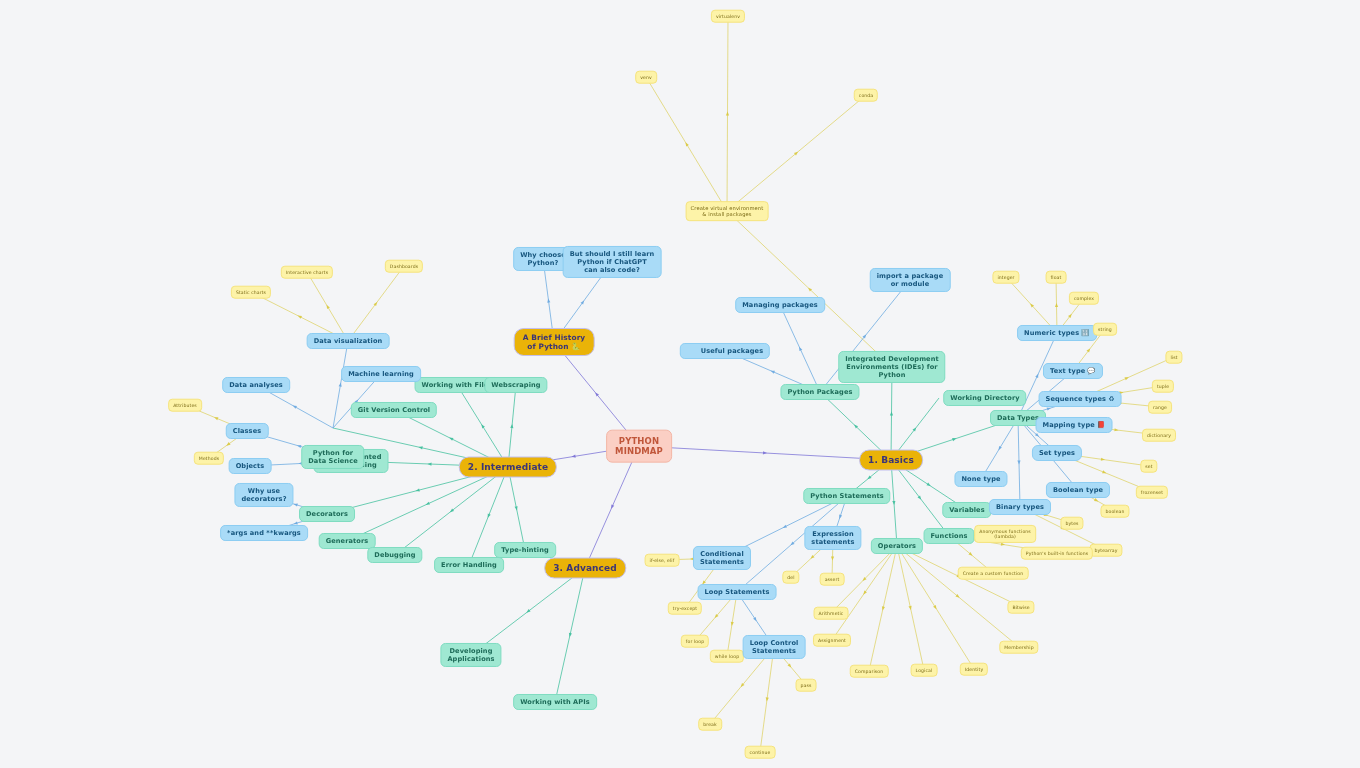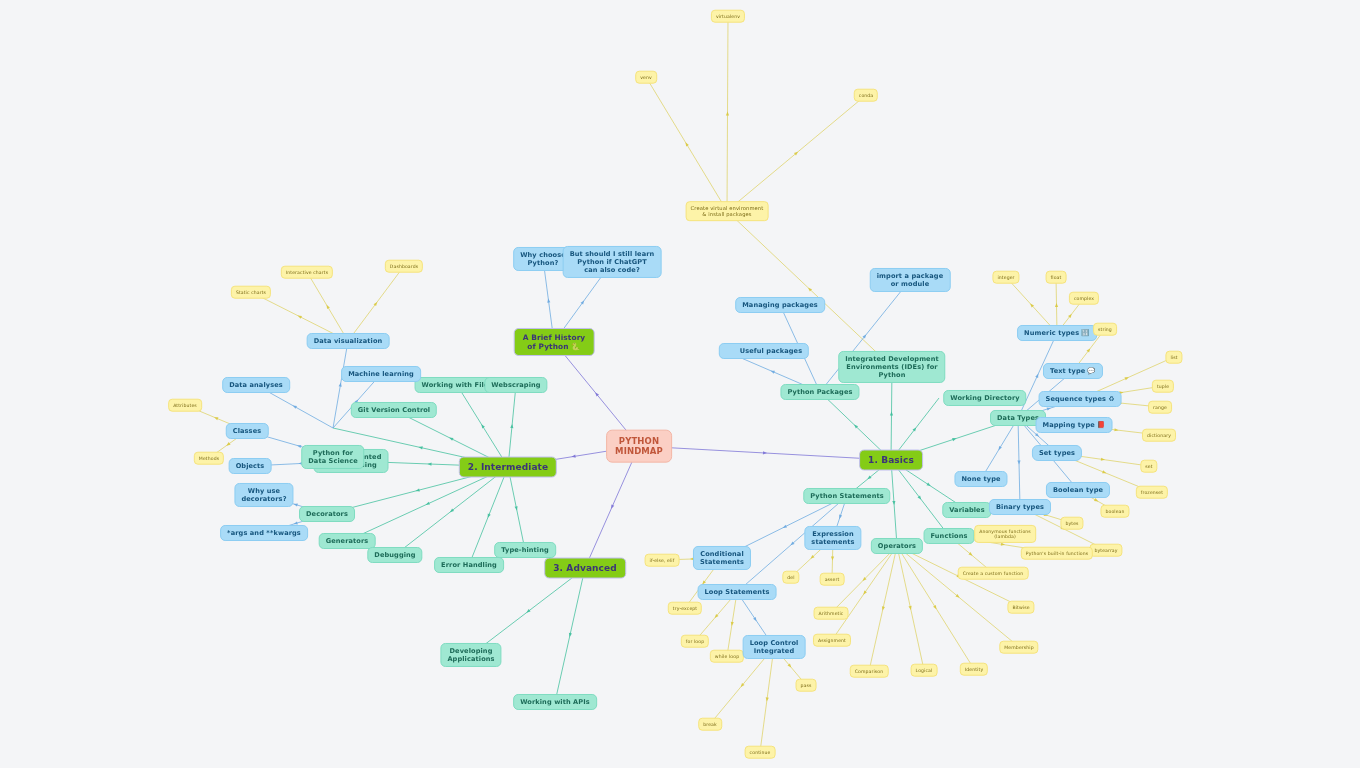--- a/index.html
+++ b/index.html
@@ -21,22 +21,22 @@
     white-space:pre-line;
     padding:3px 5px;
     letter-spacing:.1px;
   }
   
   .n-root{
     background:#fbcfc4;border:1px solid #f3b6a6;color:#c0563a;
     font-weight:bold;font-size:8.5px;padding:5px 8px;border-radius:6px;
   }
   .n-level1{
-    background:#84cc16;border:1px solid #c2bff0;color:#3b3577;
-    font-weight:bold;font-size:9px;padding:4px 8px;border-radius:5px;
+    background:#eab308;border:1px solid #c2bff0;color:#3b3577;
+    font-weight:bold;font-size:9px;padding:4px 8px;border-radius:10px;
   }
   .n-green{
     background:#9fe8d2;border:1px solid #7fdcc1;color:#1d6b58;
     font-weight:bold;font-size:6.6px;padding:3px 6px;
   }
   .n-blue{
     background:#a9dbf7;border:1px solid #8ccdf2;color:#17567e;
     font-weight:bold;font-size:6.6px;padding:3px 6px;
   }
   .n-yellow{
@@ -248,21 +248,21 @@
       <div class="node n-green" style="left: 949px; top: 536px;">Functions</div>
       <div class="node n-green" style="left: 897px; top: 546px;">Operators</div>
       <div class="node n-green" style="left: 847px; top: 496px;">Python Statements</div>
       <div class="node n-green" style="left: 820px; top: 392px;">Python Packages</div>
       <div class="node n-green" style="left: 892px; top: 367px;">Integrated Development
 Environments (IDEs) for
 Python</div>
       <div class="node n-blue" style="left: 910px; top: 280px;">import a package
 or module</div>
       <div class="node n-blue" style="left: 780px; top: 305px;">Managing packages</div>
-      <div class="node n-blue" style="left: 764px; top: 351px; padding-left: 20px;">Useful packages</div>
+      <div class="node n-blue" style="left: 725px; top: 351px; padding-left: 20px;">Useful packages</div>
       <div class="node n-blue" style="left: 1057px; top: 333px;">Numeric types 🔢</div>
       <div class="node n-blue" style="left: 1073px; top: 371px;">Text type 💬</div>
       <div class="node n-blue" style="left: 1080px; top: 399px;">Sequence types ♻</div>
       <div class="node n-blue" style="left: 1074px; top: 425px;">Mapping type 📕</div>
       <div class="node n-blue" style="left: 1057px; top: 453px; border-radius: 6px;">Set types</div>
       <div class="node n-blue" style="left: 1078px; top: 490px;">Boolean type</div>
       <div class="node n-blue" style="left: 1020px; top: 507px;">Binary types</div>
       <div class="node n-blue" style="left: 981px; top: 479px;">None type</div>
       <div class="node n-yellow" style="left: 1006px; top: 277px;">integer</div>
       <div class="node n-yellow" style="left: 1056px; top: 277px;">float</div>
@@ -293,21 +293,21 @@
       <div class="node n-yellow" style="left: 832px; top: 579px;">assert</div>
       <div class="node n-yellow" style="left: 791px; top: 577px;">del</div>
       <div class="node n-blue" style="left: 722px; top: 558px;">Conditional
 Statements</div>
       <div class="node n-yellow" style="left: 662px; top: 560px;">if-else, elif</div>
       <div class="node n-yellow" style="left: 685px; top: 608px;">try-except</div>
       <div class="node n-blue" style="left: 737px; top: 592px;">Loop Statements</div>
       <div class="node n-yellow" style="left: 695px; top: 641px;">for loop</div>
       <div class="node n-yellow" style="left: 727px; top: 656px;">while loop</div>
       <div class="node n-blue" style="left: 774px; top: 647px;">Loop Control
-Integrated</div>
+Statements</div>
       <div class="node n-yellow" style="left: 710px; top: 724px;">break</div>
       <div class="node n-yellow" style="left: 760px; top: 752px;">continue</div>
       <div class="node n-yellow" style="left: 806px; top: 685px;">pass</div>
       <div class="node n-yellow big" style="left: 727px; top: 211px;">Create virtual environment
 &amp; install packages</div>
       <div class="node n-yellow" style="left: 646px; top: 77px;">venv</div>
       <div class="node n-yellow" style="left: 728px; top: 16px;">virtualenv</div>
       <div class="node n-yellow" style="left: 866px; top: 95px;">conda</div>
       <div class="node n-green" style="left: 457px; top: 385px;">Working with Files</div>
       <div class="node n-green" style="left: 516px; top: 385px;">Webscraping</div>

